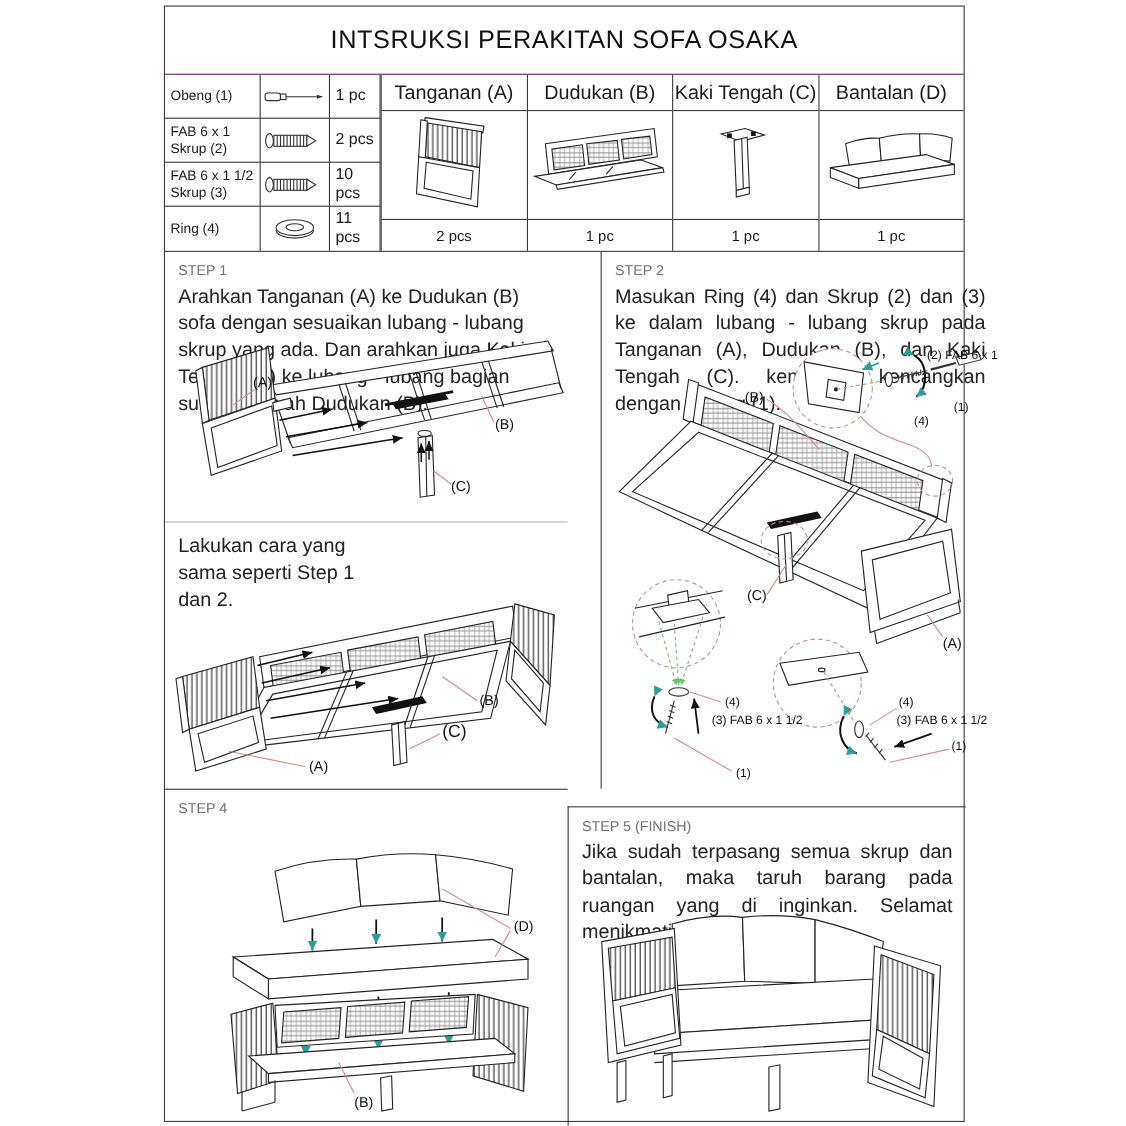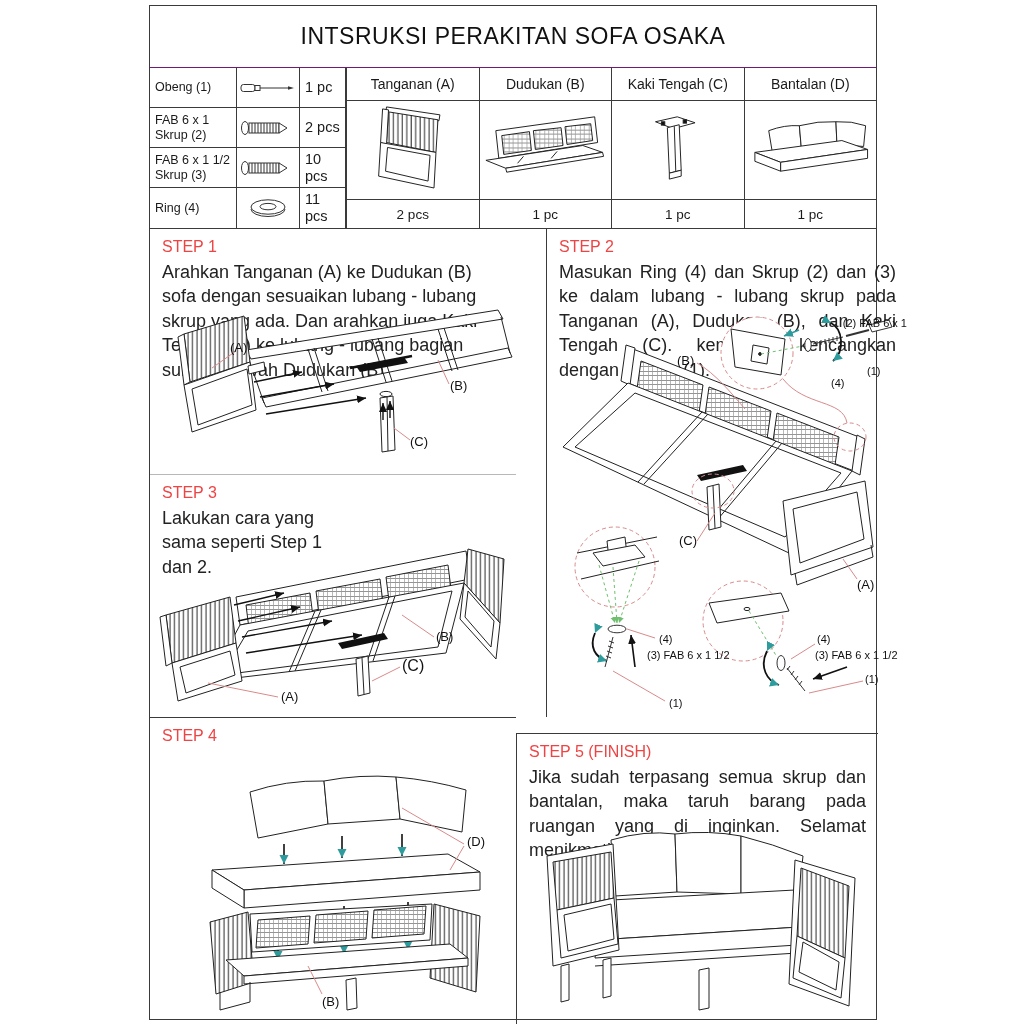--- a/index.html
+++ b/index.html
@@ -9,32 +9,32 @@
   .title-row { height:62px; border-bottom:1px solid #701a75; display:flex; align-items:center; justify-content:center; }
   .title-row span { font-size:23px; letter-spacing:.5px; color:#111; }
 
   .band { position:absolute; top:62px; left:0; width:100%; height:161px; border-bottom:1px solid #3a3a3a; display:flex; }
   .hw { width:196px; display:grid; grid-template-columns:87px 63px 46px; grid-template-rows:repeat(4,1fr); font-size:12.5px; }
   .hw > div { border-right:1px solid #3a3a3a; border-bottom:1px solid #3a3a3a; display:flex; align-items:center; padding:2px 5px; line-height:1.15; }
   .hw > div.lastrow { border-bottom:none; }
   .hw .ic { justify-content:center; padding:0; }
   .hw .qty { font-size:14.5px; padding-left:5px; }
   .pcol { flex:1; display:flex; flex-direction:column; border-left:1px solid #3a3a3a; min-width:0; }
-  .phead { height:33px; border-bottom:1px solid #3a3a3a; display:flex; align-items:center; justify-content:center; font-size:14px; }
+  .phead { height:33px; border-bottom:1px solid #3a3a3a; display:flex; align-items:center; justify-content:center; font-size:18px; }
   .pfig { flex:1; position:relative; overflow:hidden; }
   .pqty { height:29px; border-top:1px solid #3a3a3a; display:flex; align-items:center; justify-content:center; font-size:13.5px; }
 
   .steps { position:absolute; top:223px; left:0; width:100%; height:792px; }
   .step { position:absolute; padding:9px 12px 0 12px; overflow:hidden; }
   .s1 { left:0; top:0; width:366px; height:245px; }
   .s2 { left:366px; top:0; width:362px; height:488px; border-left:1px solid #3a3a3a;margin-left:30px; }
   .s3 { left:0; top:245px; width:366px; height:243px; border-top:1px solid #b8b8b8; }
   .s4 { left:0; top:488px; width:366px; height:304px; border-top:1px solid #3a3a3a; }
   .s5 { left:366px; top:504px; width:362px; height:304px; border-top:1px solid #3a3a3a; border-left:1px solid #3a3a3a; }
-  .shead { font-size:16px; margin-bottom:4px; color:#ef4444; }
+  .shead { font-size:13px; margin-bottom:4px; color:#737373; }
   .sbody { font-size:18px; line-height:1.36; color:#222; }
   .just { text-align:justify; }
 
   .fig { position:absolute; }
   .f1 { left:0; top:75px; width:366px; height:168px; }
   .f2 { left:0; top:86px; width:362px; height:402px; }
   .f3 { left:0; top:56px; width:366px; height:187px; }
   .f4 { left:0; top:46px; width:366px; height:257px; }
   .f5 { left:0; top:64px; width:361px; height:239px; }
   .fig svg { display:block; width:100%; height:100%; }
@@ -362,21 +362,20 @@
         <span class="lbl sm" style="left:112px; top:318px;">(4)</span>
         <span class="lbl sm" style="left:100px; top:334px;">(3) FAB 6 x 1 1/2</span>
         <span class="lbl sm" style="left:122px; top:382px;">(1)</span>
         <span class="lbl sm" style="left:270px; top:318px;">(4)</span>
         <span class="lbl sm" style="left:268px; top:334px;">(3) FAB 6 x 1 1/2</span>
         <span class="lbl sm" style="left:318px; top:358px;">(1)</span>
       </div>
     </div>
 
     <div class="step s3">
-      <div class="shead">STEP 3</div>
       <div class="sbody" style="max-width:170px;">Lakukan cara yang sama seperti Step 1 dan 2.</div>
       <div class="fig f3">
         <svg viewBox="0 0 366 187">
           <g stroke="#222" stroke-width="1" fill="#fff">
             <polygon points="86,66 316,20 320,48 90,94"></polygon>
             <polygon points="96,74 160,62 163,86 99,98" fill="url(#weave)"></polygon>
             <polygon points="166,60 230,48 233,72 169,84" fill="url(#weave)"></polygon>
             <polygon points="236,46 298,34 301,58 239,70" fill="url(#weave)"></polygon>
             <polygon points="318,18 354,28 350,92 314,52" fill="url(#slats)"></polygon>
             <polygon points="314,52 350,92 346,128 310,88"></polygon>

